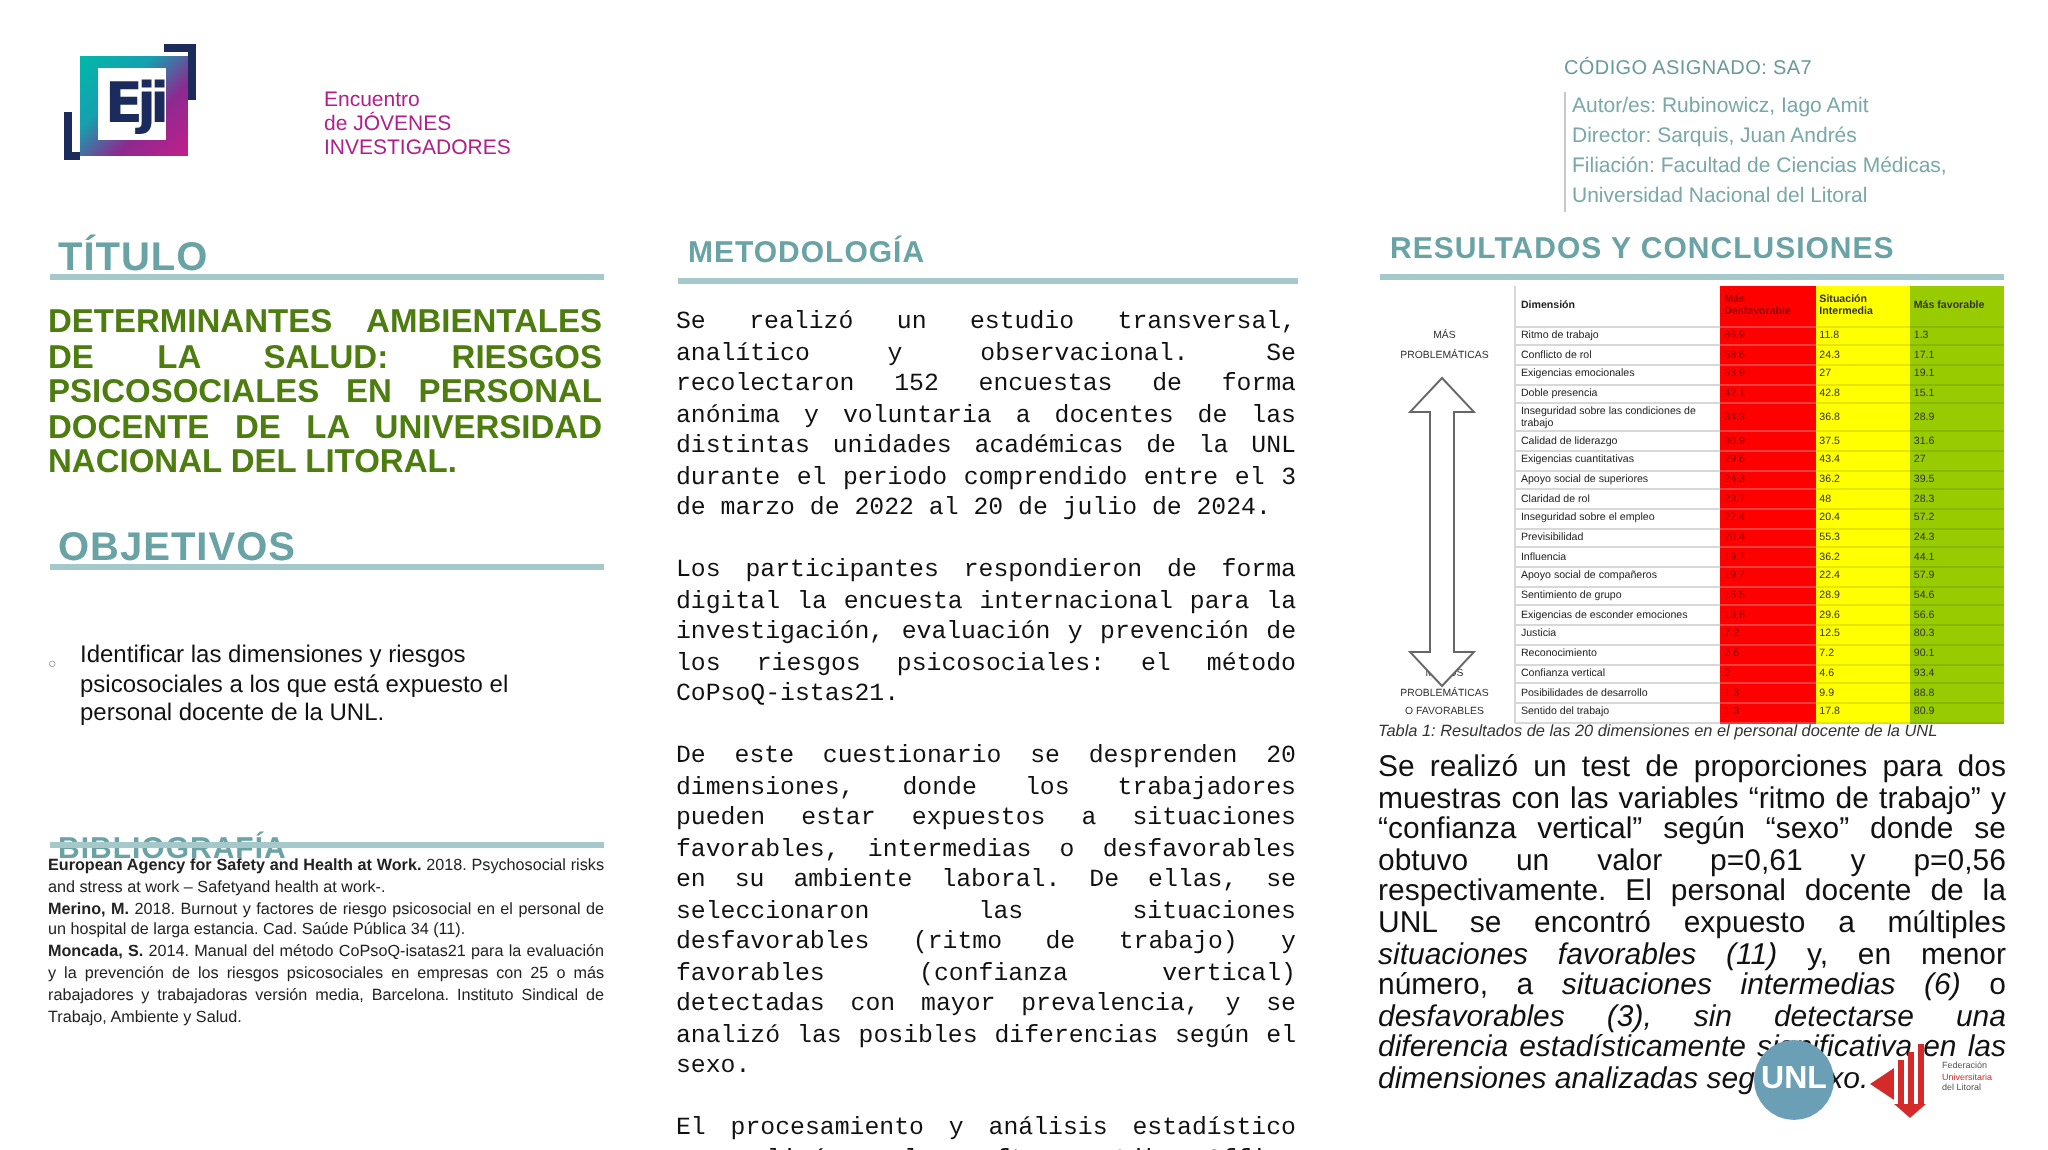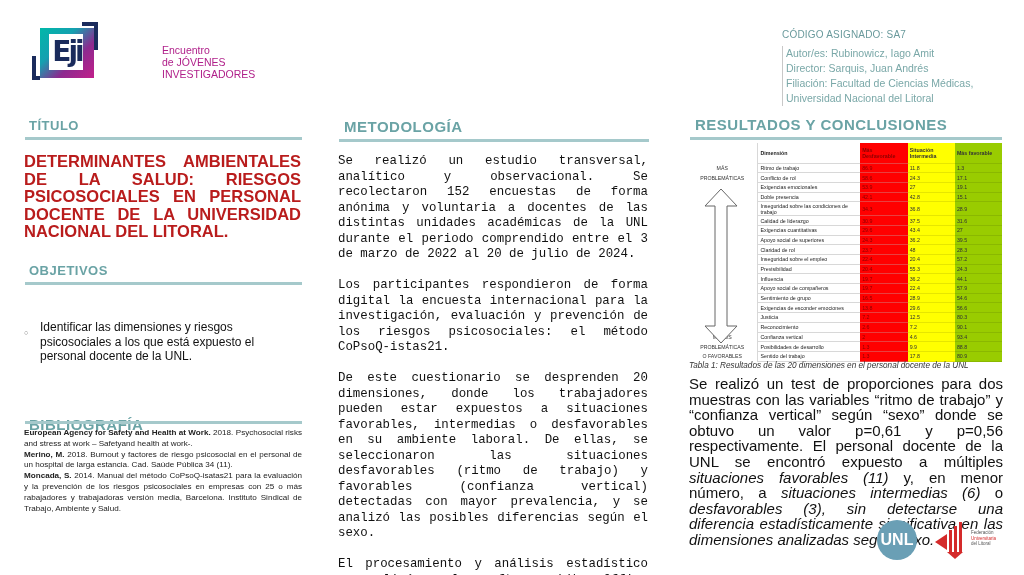--- a/index.html
+++ b/index.html
@@ -23,26 +23,26 @@
     border-top: 4px solid #1a2b5c; border-right: 4px solid #1a2b5c; }
   .logo-text { position: absolute; left: 88px; top: 24px; color: #b0208a; font-weight: normal;
     font-size: 10.5px; line-height: 12px; margin-left: 44px; }
 
   
   .code { left: 782px; top: 29px; font-size: 10px; color: #6a9a9c; letter-spacing: 0.2px; }
   .authors { left: 782px; top: 46px; border-left: 1px solid #c8c8c8; padding-left: 3px;
     font-size: 10.5px; line-height: 15px; color: #7aa8a8; }
 
   
-  .sec-h { font-weight: bold; color: #6aa3a5; font-size: 13px; letter-spacing: 0.5px; }
+  .sec-h { font-weight: bold; color: #6aa3a5; font-size: 20px; letter-spacing: 0.5px; }
   .sec-line { height: 3px; background: #a5c9cb; }
 
   
   .title-text { left: 24px; top: 153px; width: 277px; font-weight: bold; font-size: 16.5px;
-    line-height: 17.5px; text-align: justify; text-align-last: left; color: #b91c1c; }
+    line-height: 17.5px; text-align: justify; text-align-last: left; color: #4d7c0f; }
 
   .obj-item { left: 24px; top: 320px; width: 280px; font-size: 12px; line-height: 14.5px; display: flex; }
   .obj-bullet { width: 16px; font-size: 7px; color: #777; padding-top: 6px; }
   .obj-text { width: 240px; }
 
   .biblio { left: 24px; top: 428px; width: 278px; font-size: 8.1px; line-height: 10.8px;
     text-align: justify; color: #222; }
   .biblio p b { font-weight: bold; margin-top: 32px; }
 
   .meth { left: 338px; top: 154px; width: 310px; font-size: 12.4px; line-height: 15.5px;

